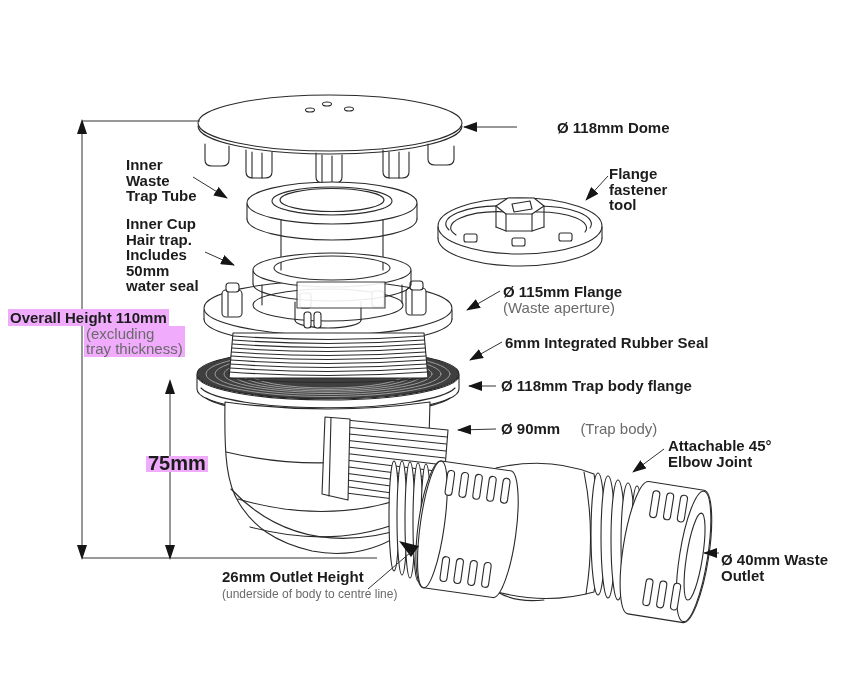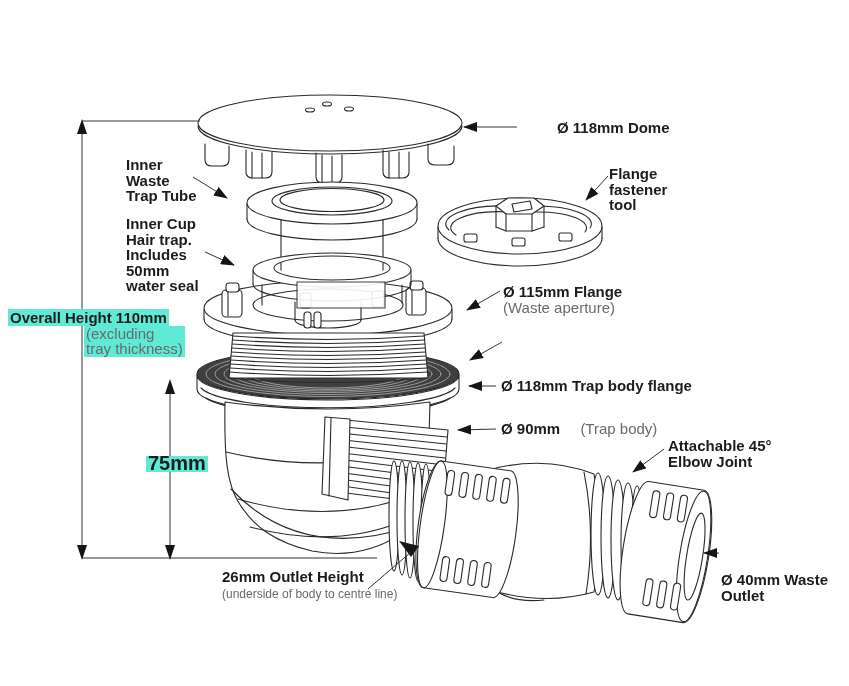--- a/index.html
+++ b/index.html
@@ -3,21 +3,21 @@
 <meta charset="utf-8">
 <style>
   html,body{margin:0;padding:0;background:#fff;}
   #stage{position:relative;width:849px;height:686px;background:#fff;overflow:hidden;
          font-family:"Liberation Sans",sans-serif;}
   #art{position:absolute;left:0;top:0;}
   .lbl{position:absolute;font-weight:700;font-size:15px;line-height:15.5px;color:#1c1c1c;
        white-space:nowrap;}
   .lbl .ln{display:block;}
   .note{font-weight:400;color:#6a6a6a;}
-  .bgw{background:#5eead4;padding:0 2px;}
+  .bgw{background:#f0abfc;padding:0 2px;}
   .small{font-size:12px;line-height:13px;text-align:right;}
 </style>
 </head>
 <body>
 
 <div id="stage">
 
 <svg id="art" width="849" height="686" viewBox="0 0 849 686">
   <defs>
     <marker id="ah" viewBox="0 0 14 10" refX="13" refY="5" markerWidth="14" markerHeight="10" orient="auto" markerUnits="userSpaceOnUse">
@@ -266,34 +266,35 @@
   <span class="ln">Flange</span>
   <span class="ln">fastener</span>
   <span class="ln">tool</span>
 </div>
 
 <div class="lbl" style="left:503px;top:284px;">
   <span class="ln">Ø 115mm Flange</span>
   <span class="ln note">(Waste aperture)</span>
 </div>
 
+<div class="lbl" style="left:505px;top:335px;">6mm Integrated Rubber Seal</div>
 
 <div class="lbl" style="left:501px;top:378px;">Ø 118mm Trap body flange</div>
 
 <div class="lbl" style="left:501px;top:421px;">
   <span>Ø 90mm</span>
   <span class="note" style="margin-left:16px;">(Trap body)</span>
 </div>
 
 <div class="lbl" style="left:668px;top:438px;">
   <span class="ln">Attachable 45°</span>
   <span class="ln">Elbow Joint</span>
 </div>
 
-<div class="lbl" style="left:721px;top:572px;">
+<div class="lbl" style="left:721px;top:552px;">
   <span class="ln">Ø 40mm Waste</span>
   <span class="ln">Outlet</span>
 </div>
 
 <div class="lbl" style="left:222px;top:569px;">
   <span class="ln">26mm Outlet Height</span>
   <span class="ln note small" style="margin-top:3px;">(underside of body to centre line)</span>
 </div>
 
 </div>

